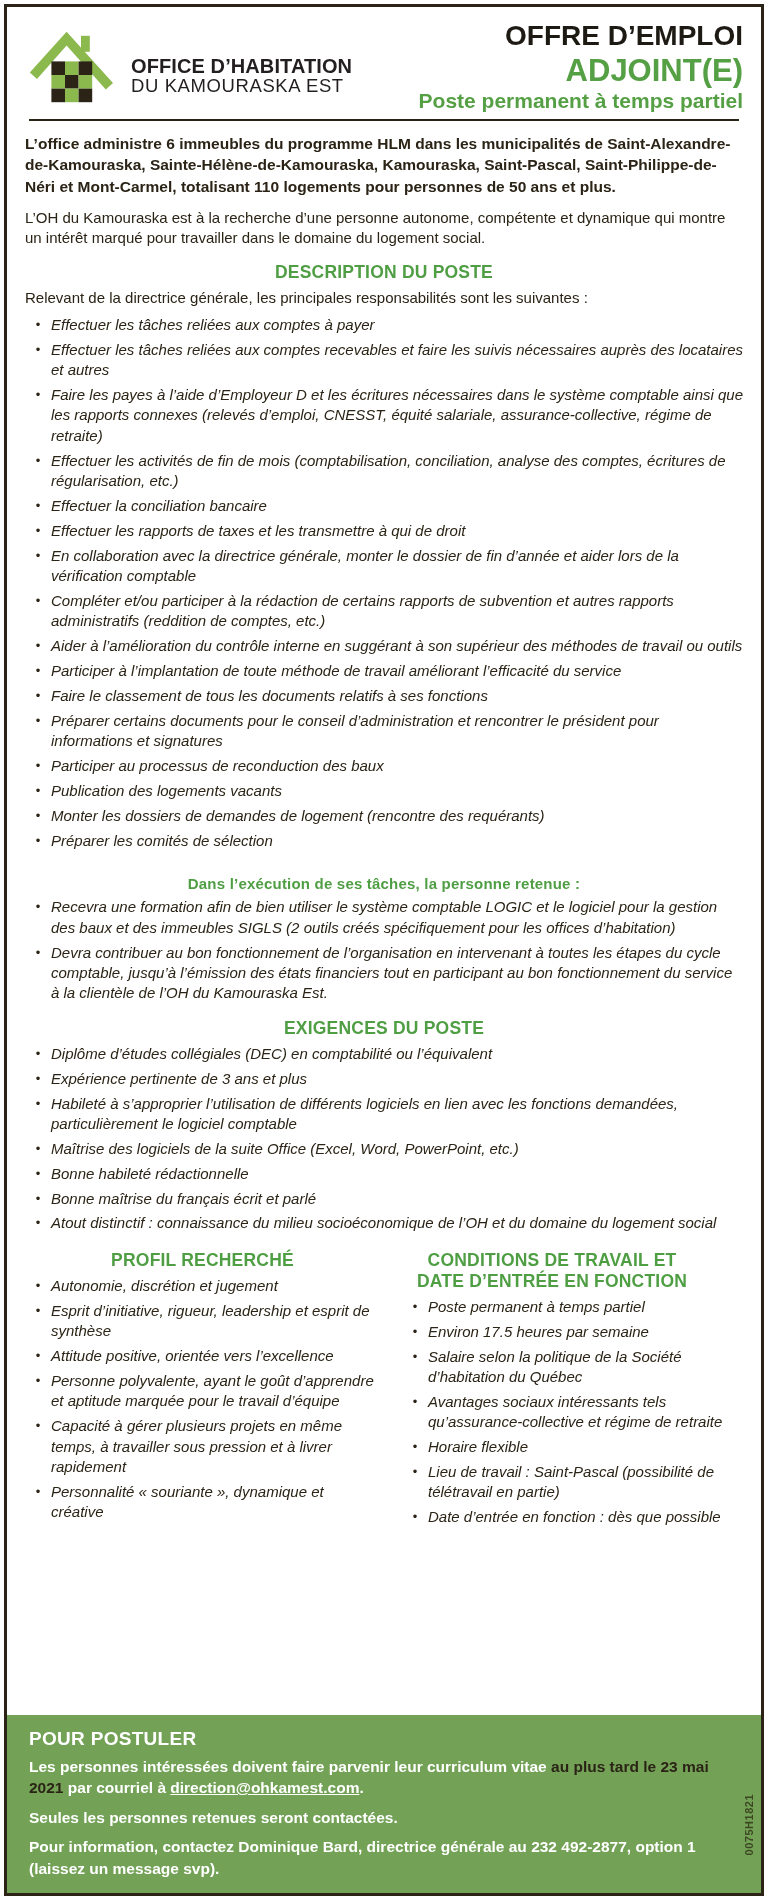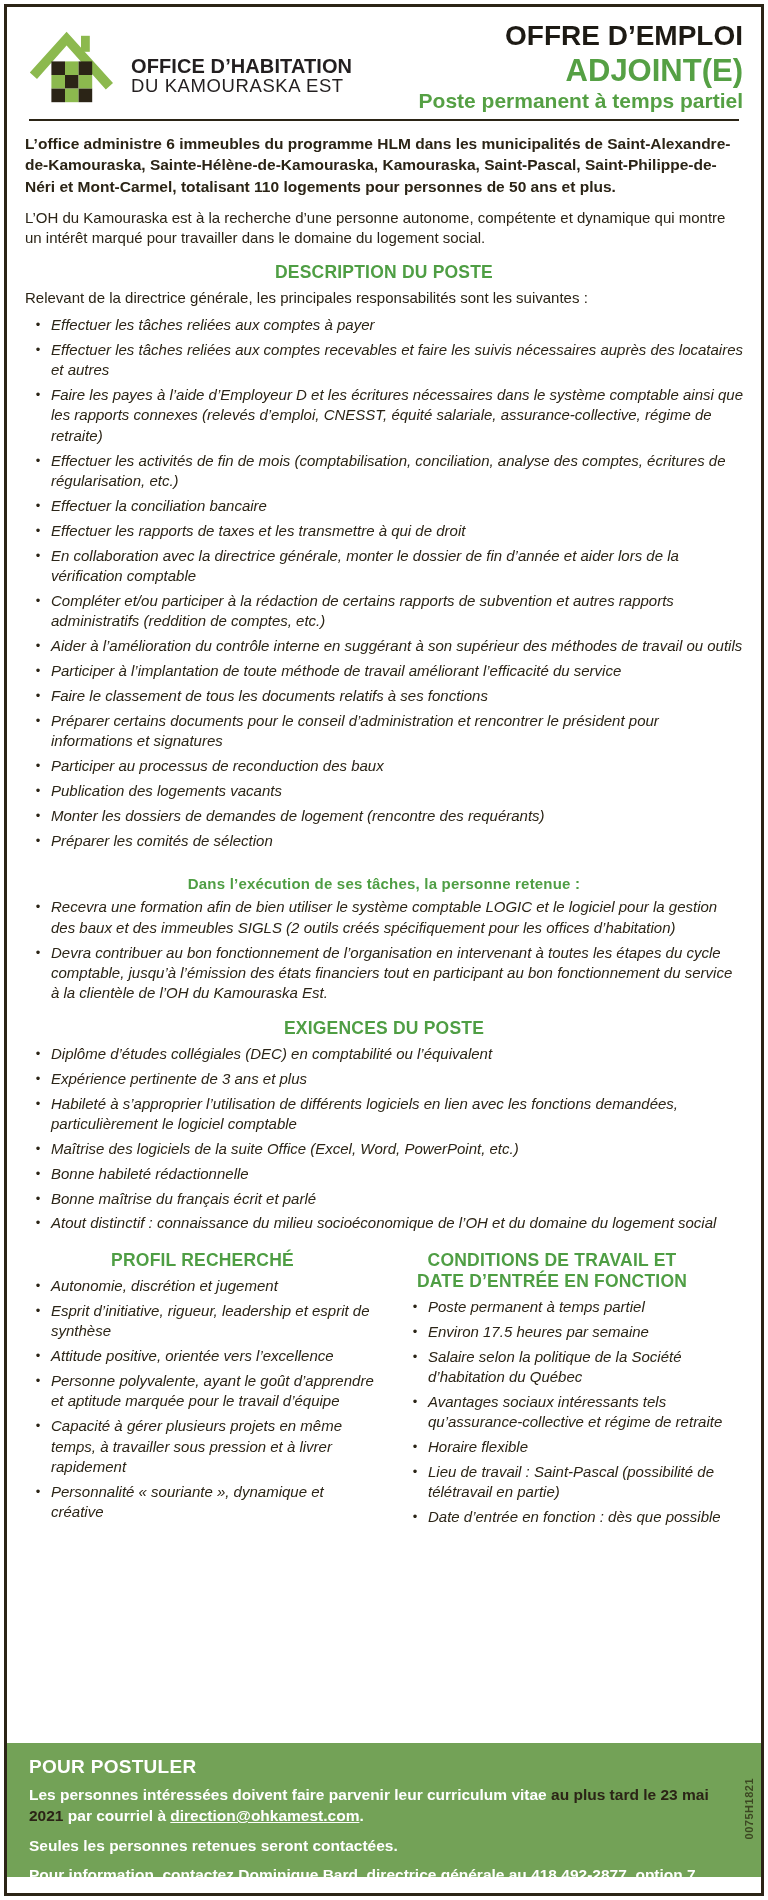--- a/index.html
+++ b/index.html
@@ -32,21 +32,21 @@
   .h-green.sub{font-size:15px;margin-top:24px;}
   ul.blist{list-style:none;margin:2px 0 6px 0;padding:0;}
   ul.blist li{display:flex;font-size:15px;line-height:1.36;margin:0 0 4.5px 0;}
   ul.blist .dot{flex:0 0 26px;text-align:center;font-size:13px;line-height:1.55;}
   ul.blist .btxt{flex:1;font-style:italic;}
   
   .twocol{display:grid;grid-template-columns:355px 1fr;column-gap:22px;margin-top:6px;}
   .twocol .h-green{margin-top:10px;}
   
   .footer{
-    position:absolute;left:0;right:0;bottom:16px;height:134px;background:#73a257;
+    position:absolute;left:0;right:0;bottom:0;height:178px;background:#73a257;
     color:#ffffff;padding:13px 40px 16px 22px;box-sizing:border-box;
   }
   .footer .fh{font-size:19px;font-weight:bold;letter-spacing:0.3px;margin-bottom:6px;}
   .footer .fp{font-size:15.5px;font-weight:bold;line-height:1.38;margin:0 0 8px 0;}
   .footer .dark{color:#2b2416;}
   .footer a{color:#ffffff;text-decoration:underline;font-weight:bold;}
   .vcode{
     position:absolute;right:6px;bottom:38px;color:#3c4722;
     font-size:11px;letter-spacing:0.5px;
     writing-mode:vertical-rl;transform:rotate(180deg);
@@ -308,16 +308,16 @@
           </ul>
       </div>
     </div>
 
   </div>
 
   <div class="footer">
     <div class="fh">POUR POSTULER</div>
     <p class="fp"><span>Les personnes intéressées doivent faire parvenir leur curriculum vitae </span><span class="dark">au plus tard le 23 mai 2021</span><span> par courriel à </span><a href="#">direction@ohkamest.com</a><span>.</span></p>
     <p class="fp">Seules les personnes retenues seront contactées.</p>
-    <p class="fp">Pour information, contactez Dominique Bard, directrice générale au 418 492-2877, option 7 (laissez un message svp).</p>
+    <p class="fp">Pour information, contactez Dominique Bard, directrice générale au 232 492-2877, option 1 (laissez un message svp).</p>
     <div class="vcode">0075H1821</div>
   </div>
 </div>
 
 </body></html>

